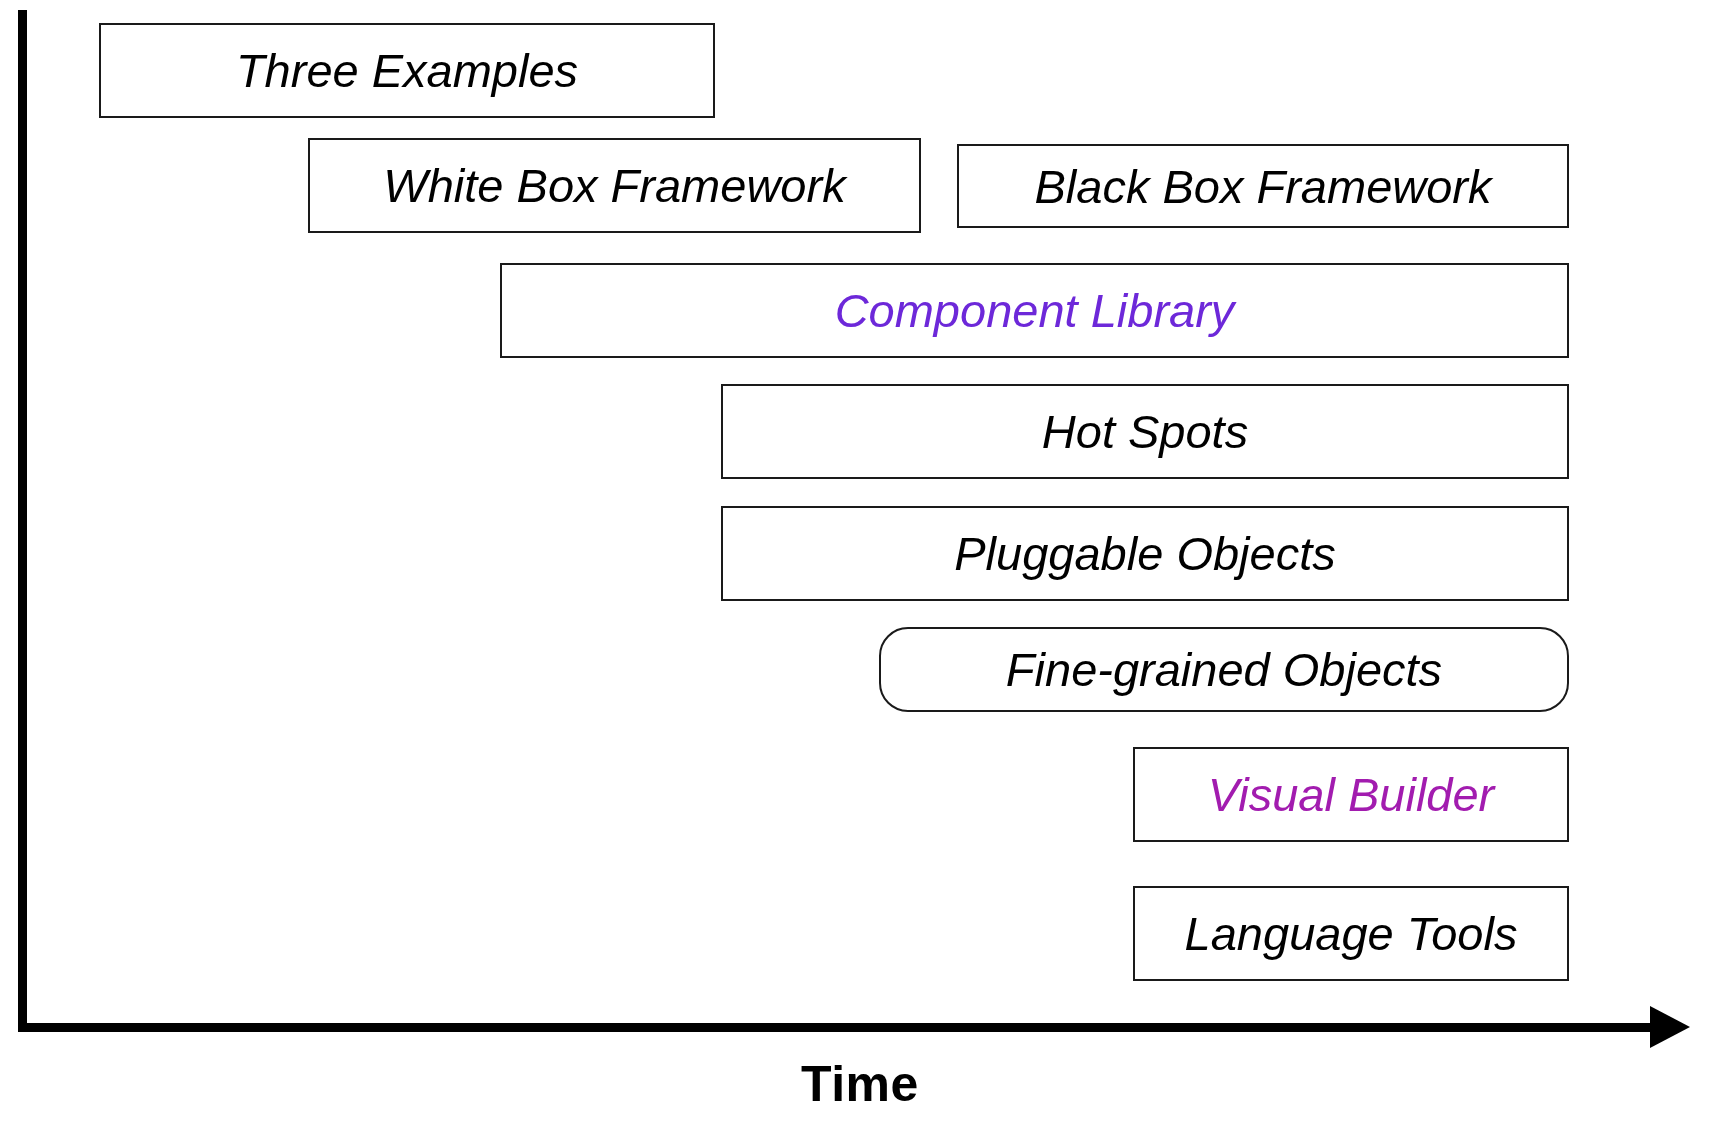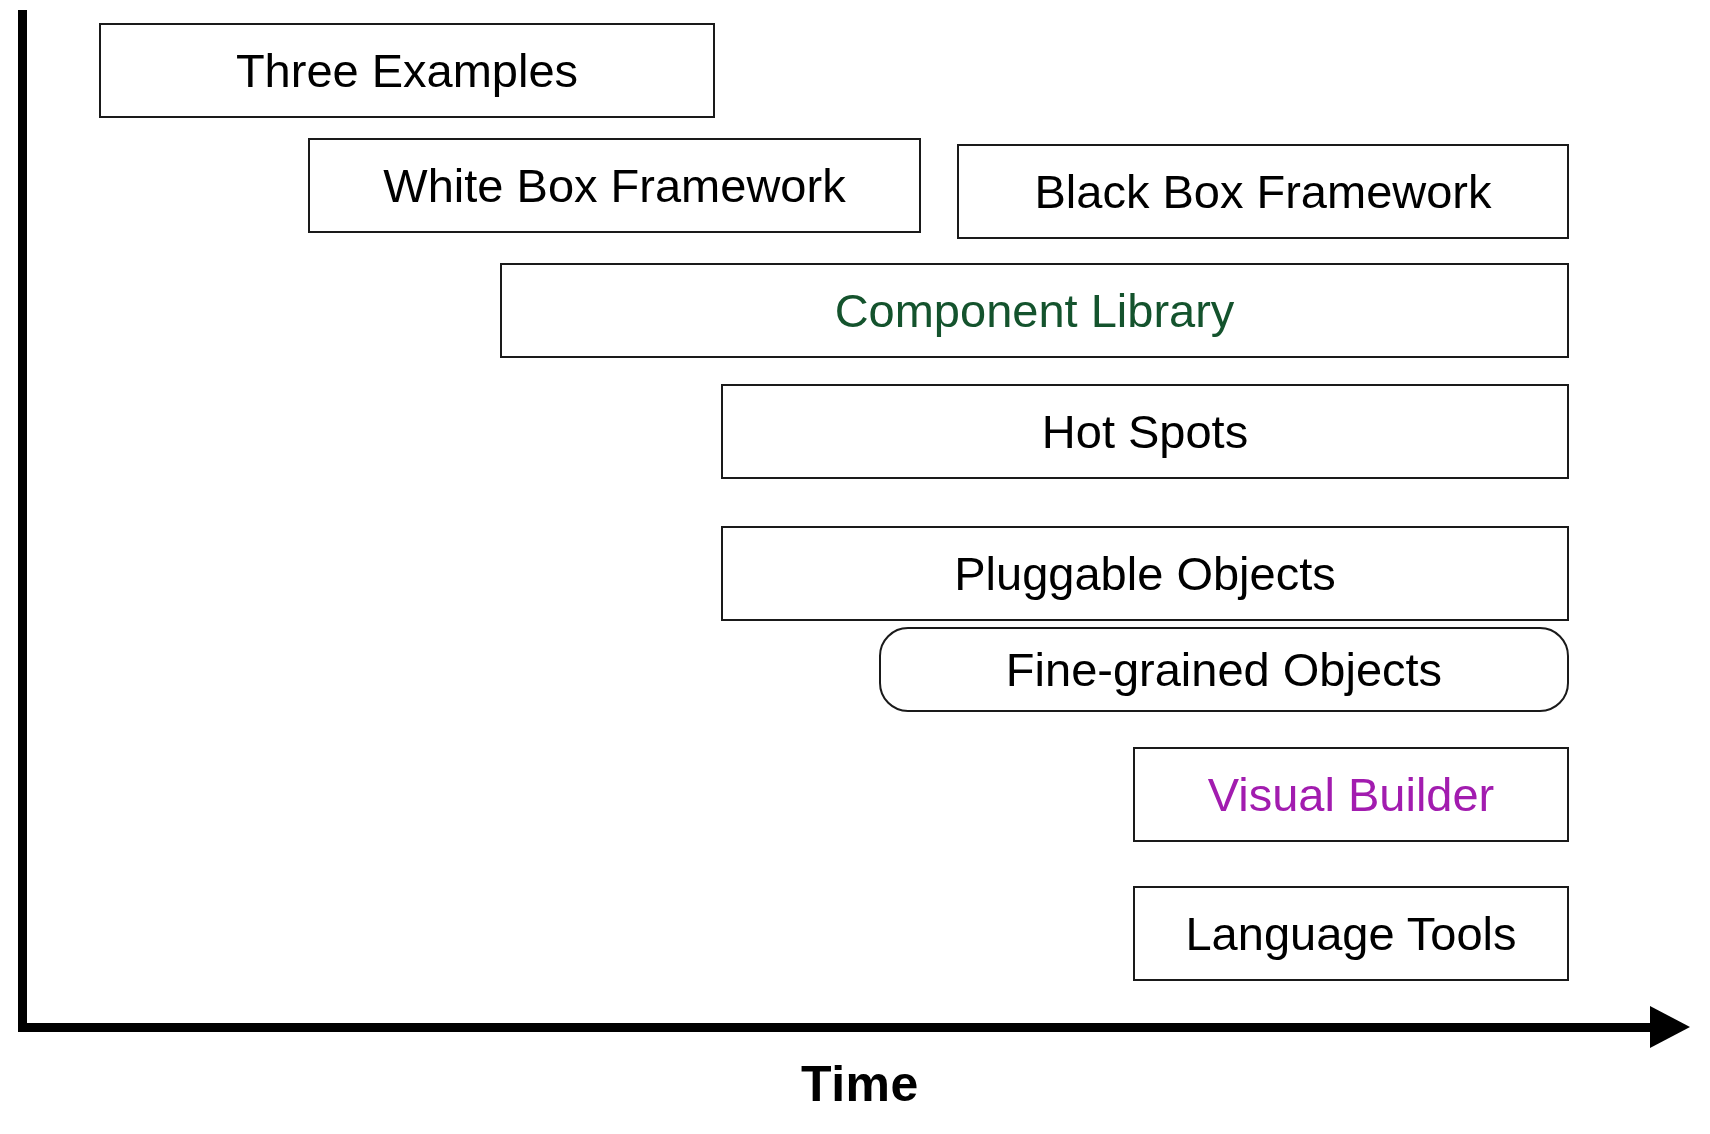--- a/index.html
+++ b/index.html
@@ -63,20 +63,21 @@
     box-sizing: border-box;
     background: #ffffff;
     border: 2px solid #1a1a1a;
     display: flex;
     align-items: center;
     justify-content: center;
     color: #000000;
     font-size: 47px;
     line-height: 1;
     white-space: nowrap;
+    font-style: italic;
   }
 </style>
 </head>
 <body>
 
 <div id="canvas">
 
   <div class="axis-y"></div>
 
   <div class="axis-x"></div>
@@ -86,30 +87,30 @@
     <span>Time</span>
   </div>
 
   <div id="boxes-layer">
       <div class="tl-box" style="left: 99px; top: 23px; width: 616px; height: 95px; border-color: rgb(26, 26, 26); background: rgb(255, 255, 255); color: rgb(0, 0, 0);">
         <span>Three Examples</span>
       </div>
       <div class="tl-box" style="left: 308px; top: 138px; width: 613px; height: 95px; border-color: rgb(26, 26, 26); background: rgb(255, 255, 255); color: rgb(0, 0, 0);">
         <span>White Box Framework</span>
       </div>
-      <div class="tl-box" style="left: 957px; top: 144px; width: 612px; height: 95px; border-color: rgb(26, 26, 26); background: rgb(255, 255, 255); color: rgb(0, 0, 0); text-align: center;">
+      <div class="tl-box" style="left: 957px; top: 144px; width: 612px; height: 84px; border-color: rgb(26, 26, 26); background: rgb(255, 255, 255); color: rgb(0, 0, 0); text-align: center;">
         <span>Black Box Framework</span>
       </div>
-      <div class="tl-box" style="left: 500px; top: 263px; width: 1069px; height: 95px; border-color: rgb(26, 26, 26); background: rgb(255, 255, 255); color: #14532d;">
+      <div class="tl-box" style="left: 500px; top: 263px; width: 1069px; height: 95px; border-color: rgb(26, 26, 26); background: rgb(255, 255, 255); color: #6d28d9;">
         <span>Component Library</span>
       </div>
       <div class="tl-box" style="left: 721px; top: 384px; width: 848px; height: 95px; border-color: rgb(26, 26, 26); background: rgb(255, 255, 255); color: rgb(0, 0, 0);">
         <span>Hot Spots</span>
       </div>
-      <div class="tl-box" style="left: 721px; top: 506px; width: 848px; height: 95px; border-color: rgb(26, 26, 26); background: rgb(255, 255, 255); color: rgb(0, 0, 0); margin-top: 20px;">
+      <div class="tl-box" style="left: 721px; top: 506px; width: 848px; height: 95px; border-color: rgb(26, 26, 26); background: rgb(255, 255, 255); color: rgb(0, 0, 0);">
         <span>Pluggable Objects</span>
       </div>
       <div class="tl-box" style="left: 879px; top: 627px; width: 690px; height: 85px; border-color: rgb(26, 26, 26); background: rgb(255, 255, 255); color: rgb(0, 0, 0); border-radius: 29px;">
         <span>Fine-grained Objects</span>
       </div>
       <div class="tl-box" style="left: 1133px; top: 747px; width: 436px; height: 95px; border-color: rgb(26, 26, 26); background: rgb(255, 255, 255); color: #a21caf;">
         <span>Visual Builder</span>
       </div>
       <div class="tl-box" style="left: 1133px; top: 886px; width: 436px; height: 95px; border-color: rgb(26, 26, 26); background: rgb(255, 255, 255); color: rgb(0, 0, 0); align-items: center;">
         <span>Language Tools</span>

